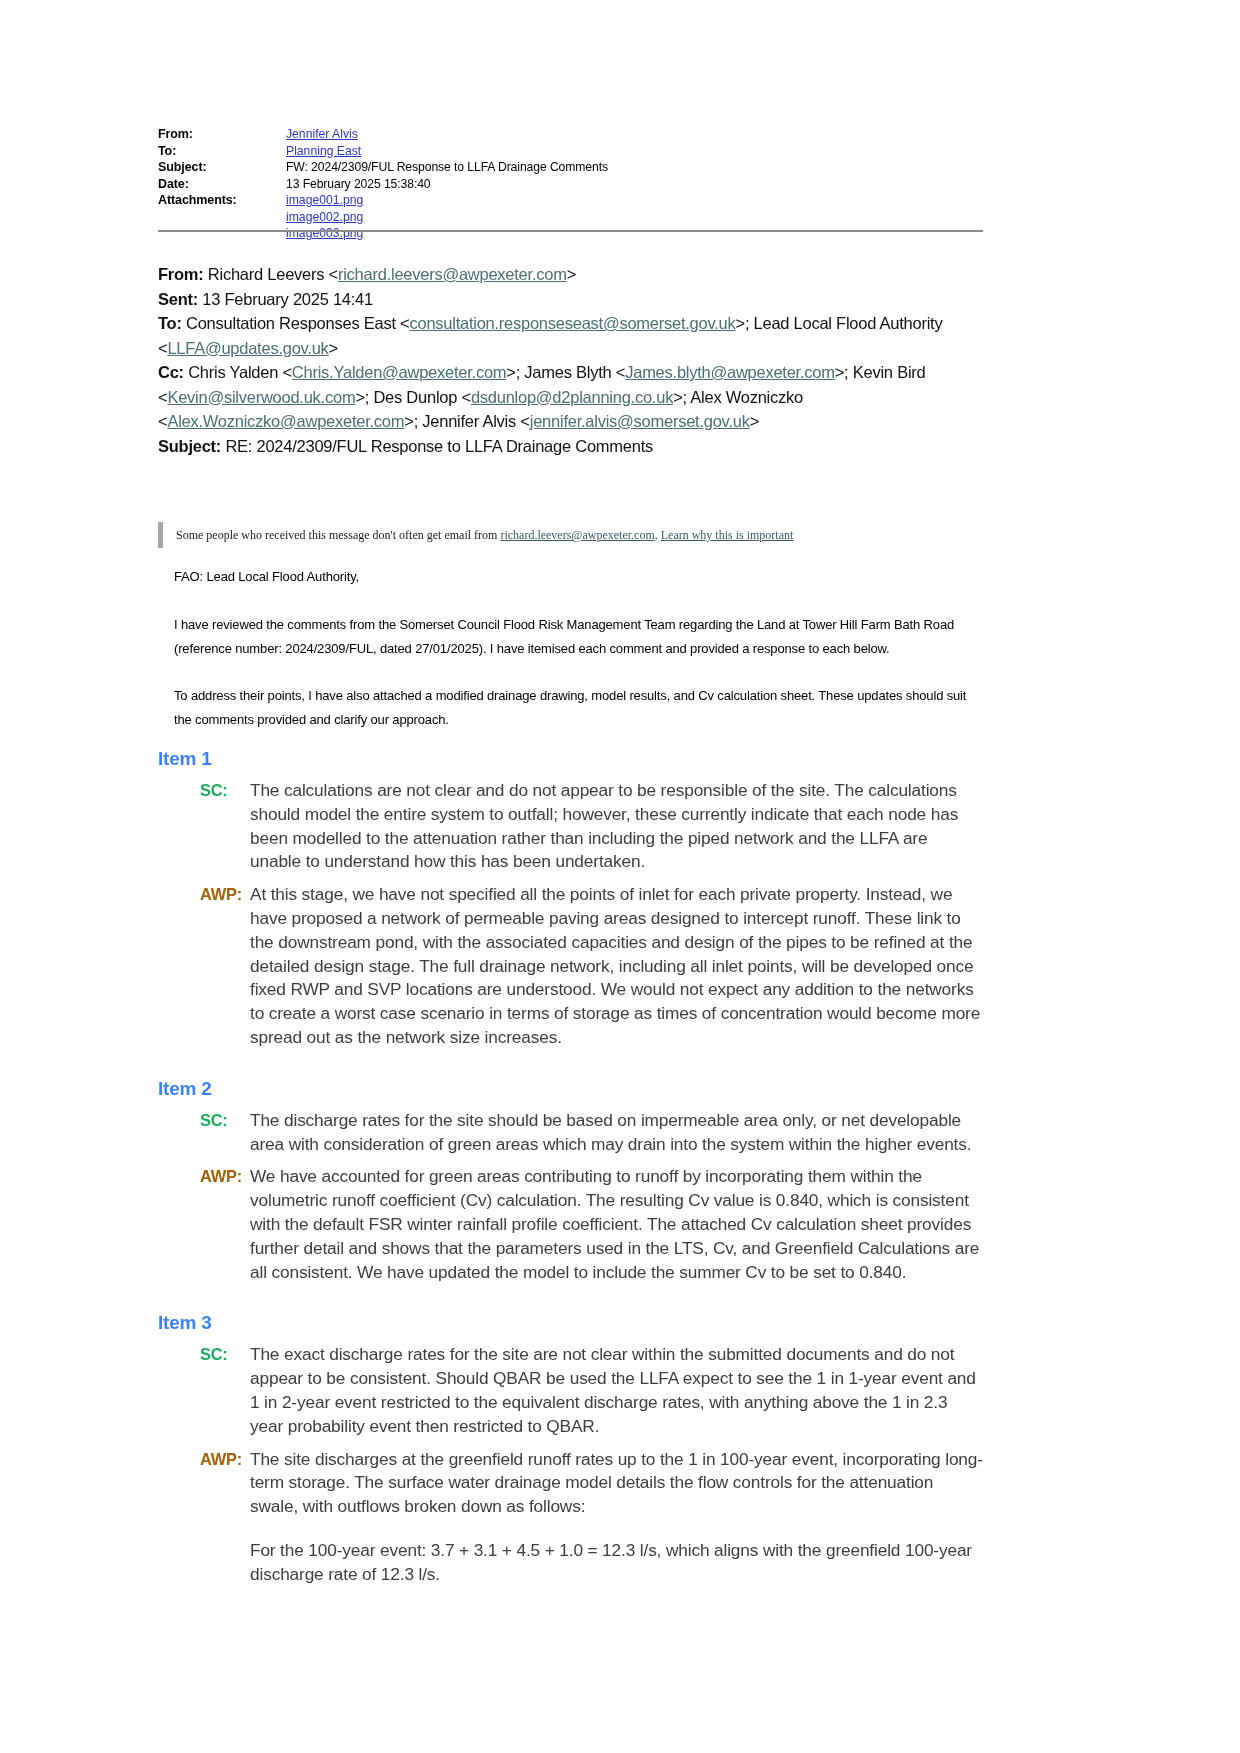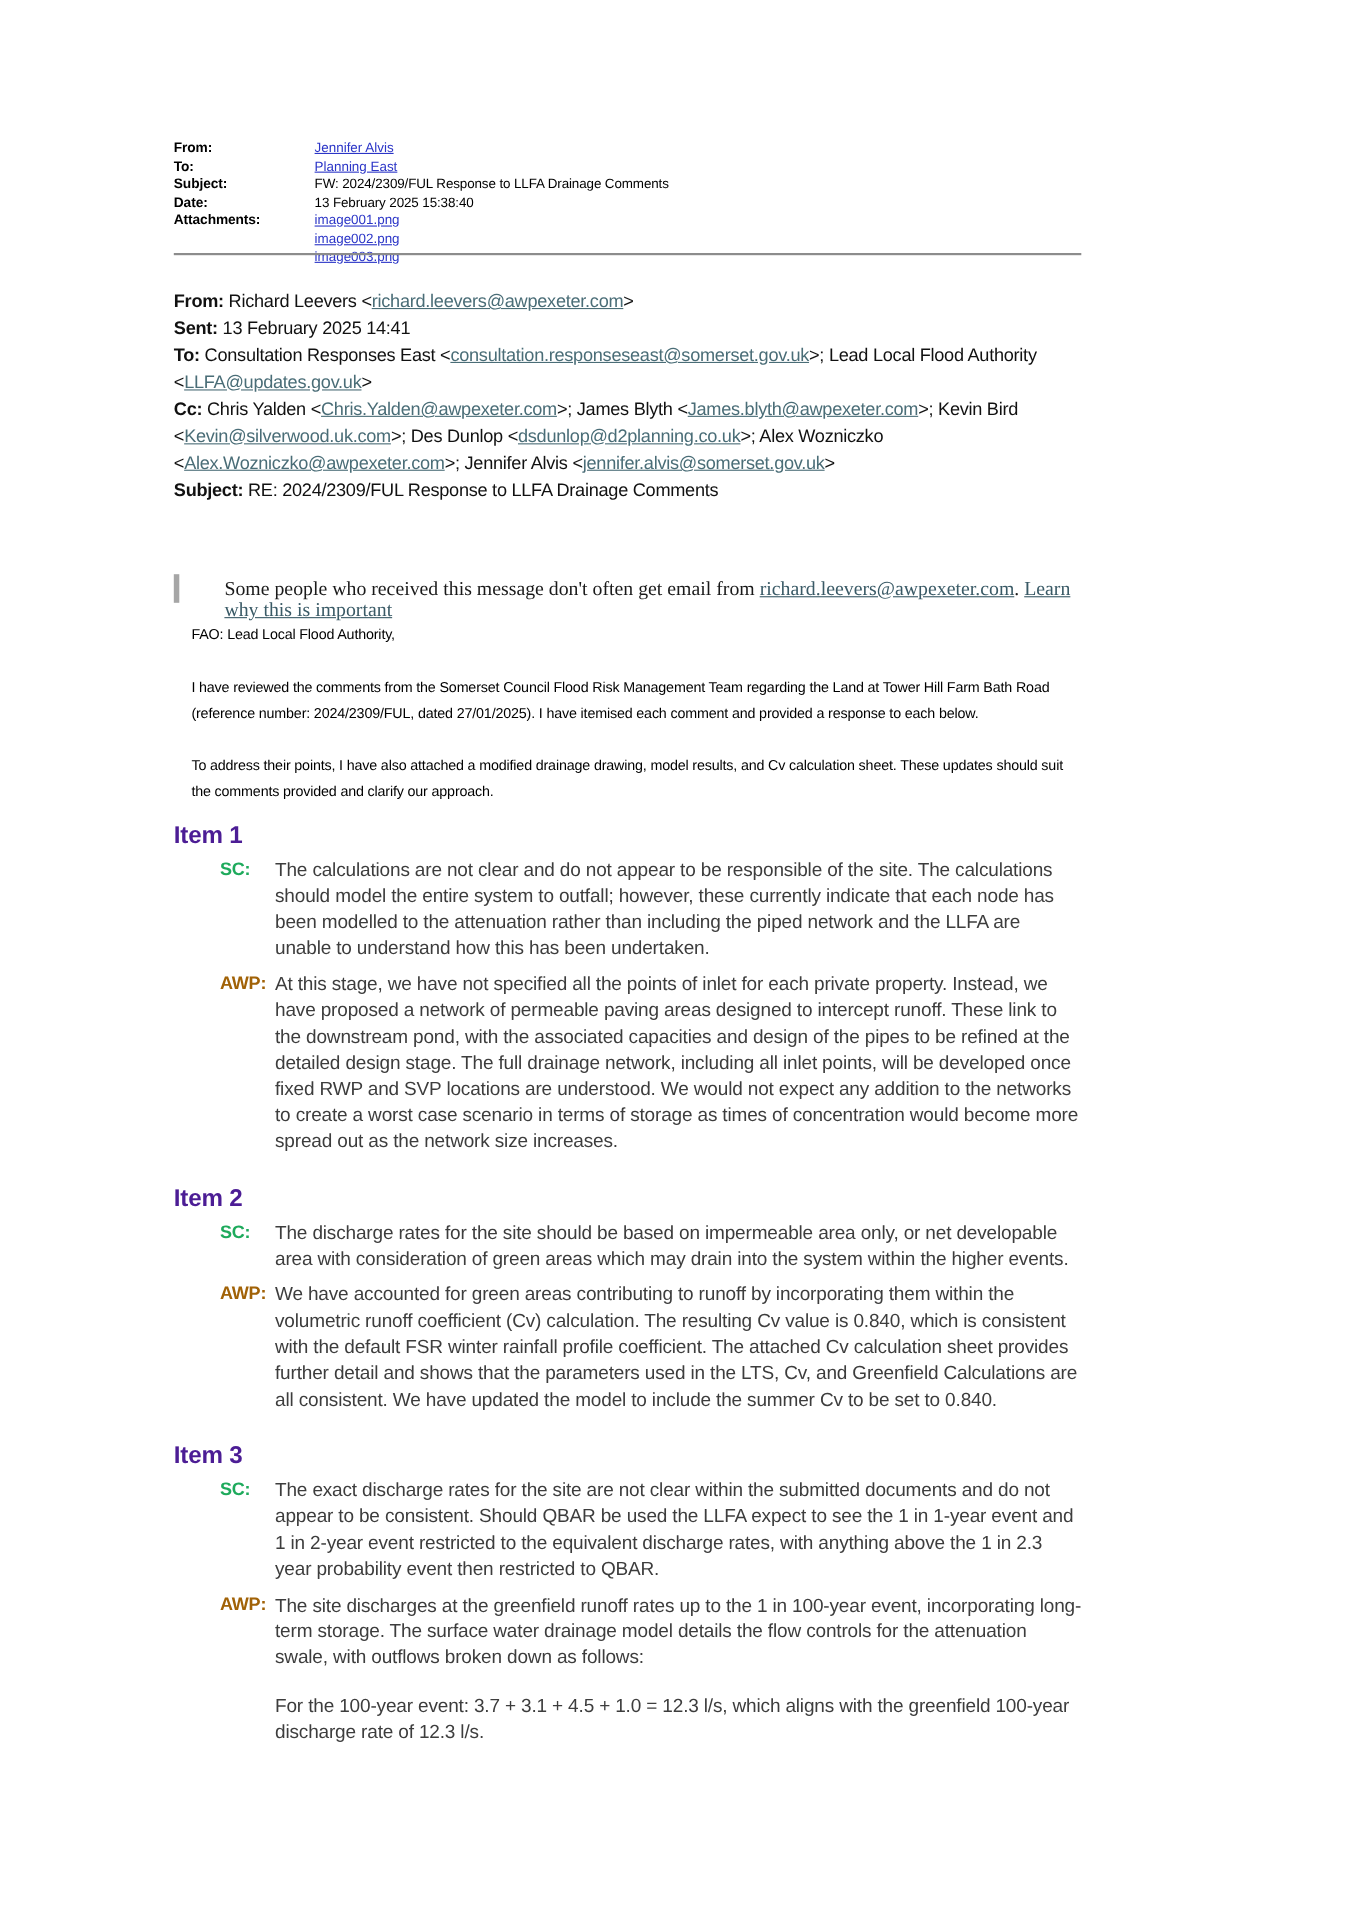--- a/index.html
+++ b/index.html
@@ -93,25 +93,24 @@
   }
   .warn-bar {
     width: 5px;
     height: 26px;
     background: #a6a6a6;
     flex: 0 0 5px;
     margin-right: 13px;
   }
   .warn-text {
     font-family: "Liberation Serif", serif;
-    font-size: 18px;
+    font-size: 12px;
     line-height: 19px;
     color: #1a1a1a;
     padding-top: 4px;
-    margin-left: 28px;
   }
   .warn-text a {
     color: #3a5a66;
     text-decoration: underline;
   }
 
   
   .body-wrap {
     position: absolute;
     left: 158px;
@@ -125,23 +124,23 @@
     line-height: 23.8px;
     color: #000000;
     letter-spacing: -0.15px;
     margin: 16px;
   }
   .p.spaced { margin-top: 24px; }
 
   .item-head {
     font-family: "Liberation Sans", sans-serif;
     font-weight: bold;
-    font-size: 22px;
+    font-size: 19px;
     line-height: 22px;
-    color: #4c1d95;
+    color: #3b82f6;
     margin-top: 4px;
     letter-spacing: -0.2px;
   }
   .item-head.gap { margin-top: 28px; }
 
   .qa {
     display: flex;
     margin-top: 9px;
     padding-left: 42px;
   }

